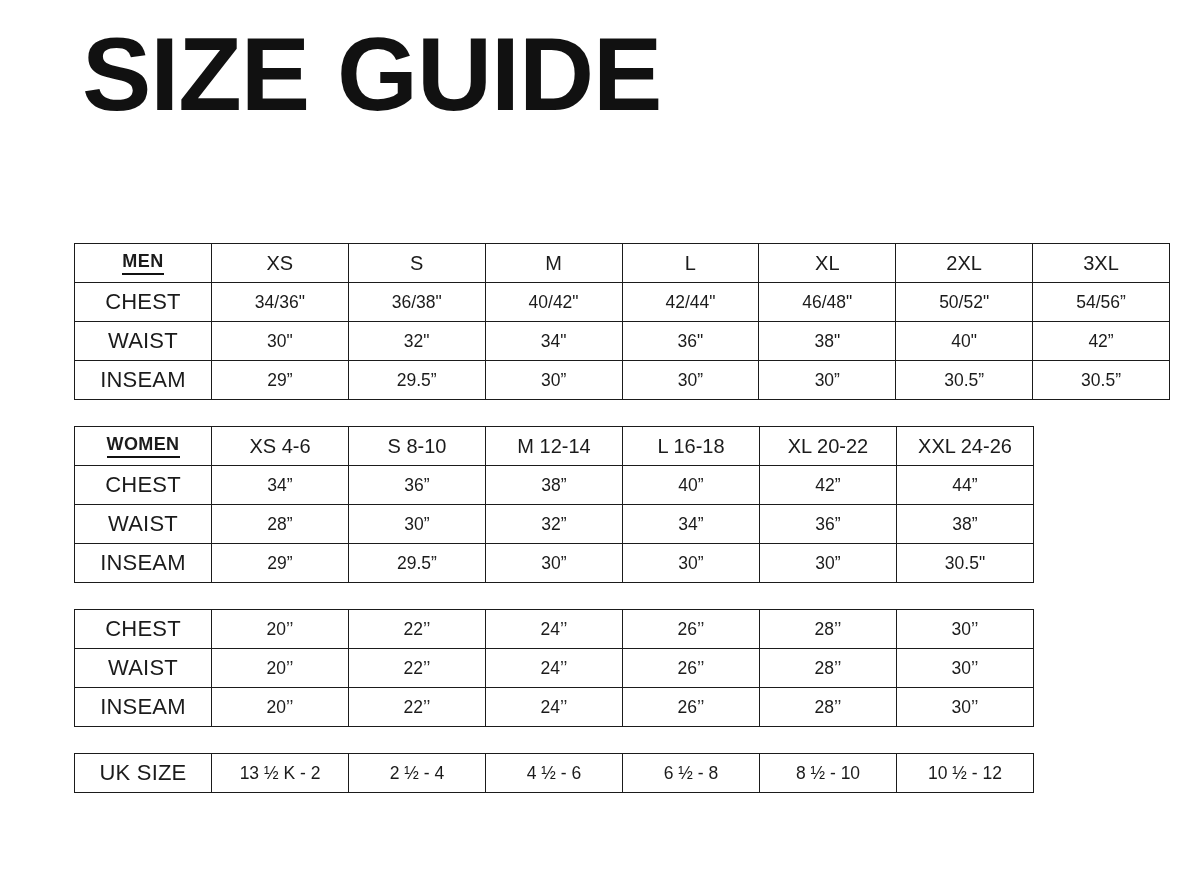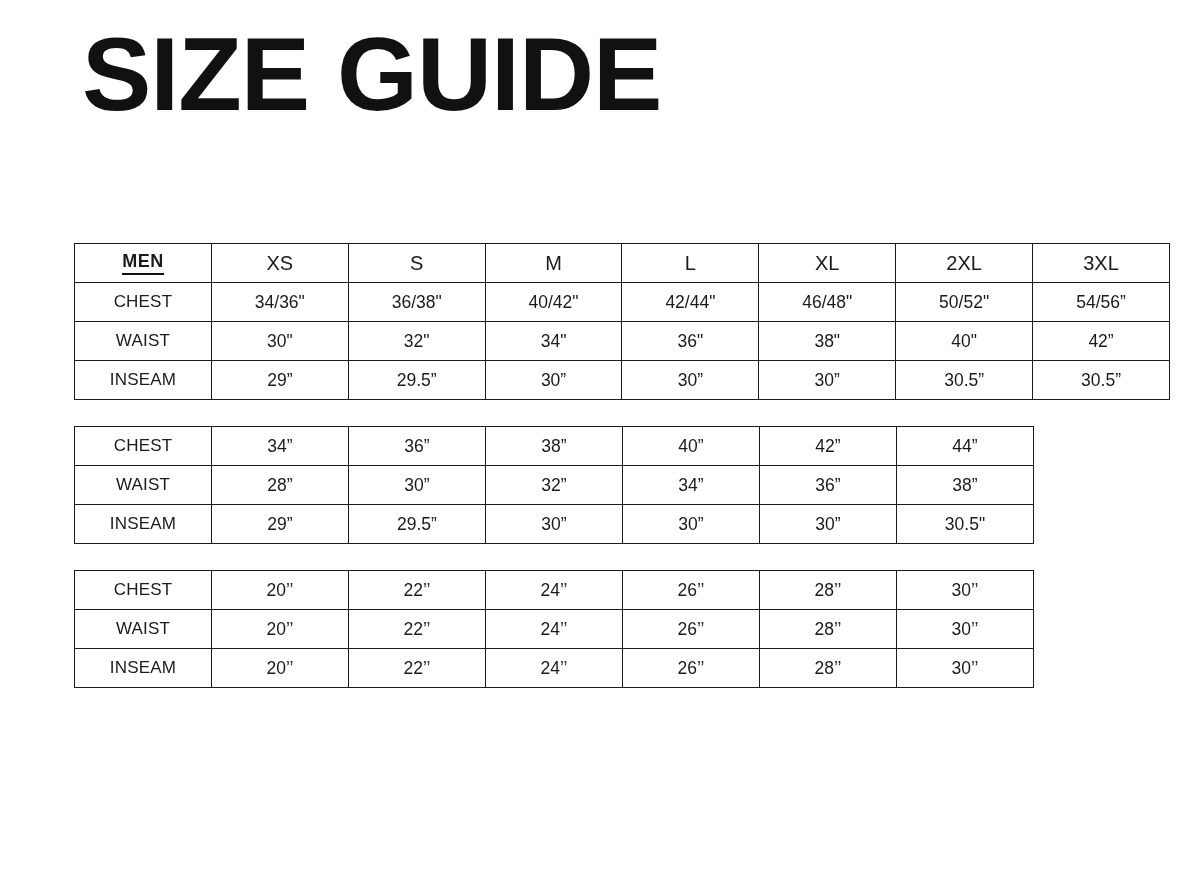--- a/index.html
+++ b/index.html
@@ -55,21 +55,21 @@
     text-align: center;
     vertical-align: middle;
     font-size: 17.5px;
     color: #1b1b1b;
     padding: 0 4px;
     font-weight: 400;
     font-family: "Liberation Sans", sans-serif;
   }
 
   table.size-table td.rowhead {
-    font-size: 17px;
+    font-size: 22px;
     letter-spacing: 0.2px;
   }
 
   table.size-table td.corner {
     font-weight: 800;
     font-size: 18px;
     letter-spacing: 0.4px;
   }
 
   table.size-table td.corner span {
@@ -162,20 +162,29 @@
           <col class="c0">
           <col class="cx">
           <col class="cx">
           <col class="cx">
           <col class="cx">
           <col class="cx">
           <col class="cx">
         </colgroup>
         <tbody>
           <tr>
+            <td class="corner"><span>WOMEN</span></td>
+            <td class="headcell">XS 4-6</td>
+            <td class="headcell">S 8-10</td>
+            <td class="headcell">M 12-14</td>
+            <td class="headcell">L 16-18</td>
+            <td class="headcell">XL 20-22</td>
+            <td class="headcell">XXL 24-26</td>
+          </tr>
+          <tr>
             <td class="rowhead">CHEST</td>
             <td>34”</td>
             <td>36”</td>
             <td>38”</td>
             <td>40”</td>
             <td>42”</td>
             <td>44”</td>
           </tr>
           <tr>
             <td class="rowhead">WAIST</td>
@@ -241,17 +250,26 @@
         <colgroup>
           <col class="c0">
           <col class="cx">
           <col class="cx">
           <col class="cx">
           <col class="cx">
           <col class="cx">
           <col class="cx">
         </colgroup>
         <tbody>
+          <tr>
+            <td class="rowhead">UK SIZE</td>
+            <td>13 ½ K - 2</td>
+            <td>2 ½ - 4</td>
+            <td>4 ½ - 6</td>
+            <td>6 ½ - 8</td>
+            <td>8 ½ - 10</td>
+            <td>10 ½ - 12</td>
+          </tr>
         </tbody>
       </table>
     </div>
 
 </div>
 
 </body></html>

